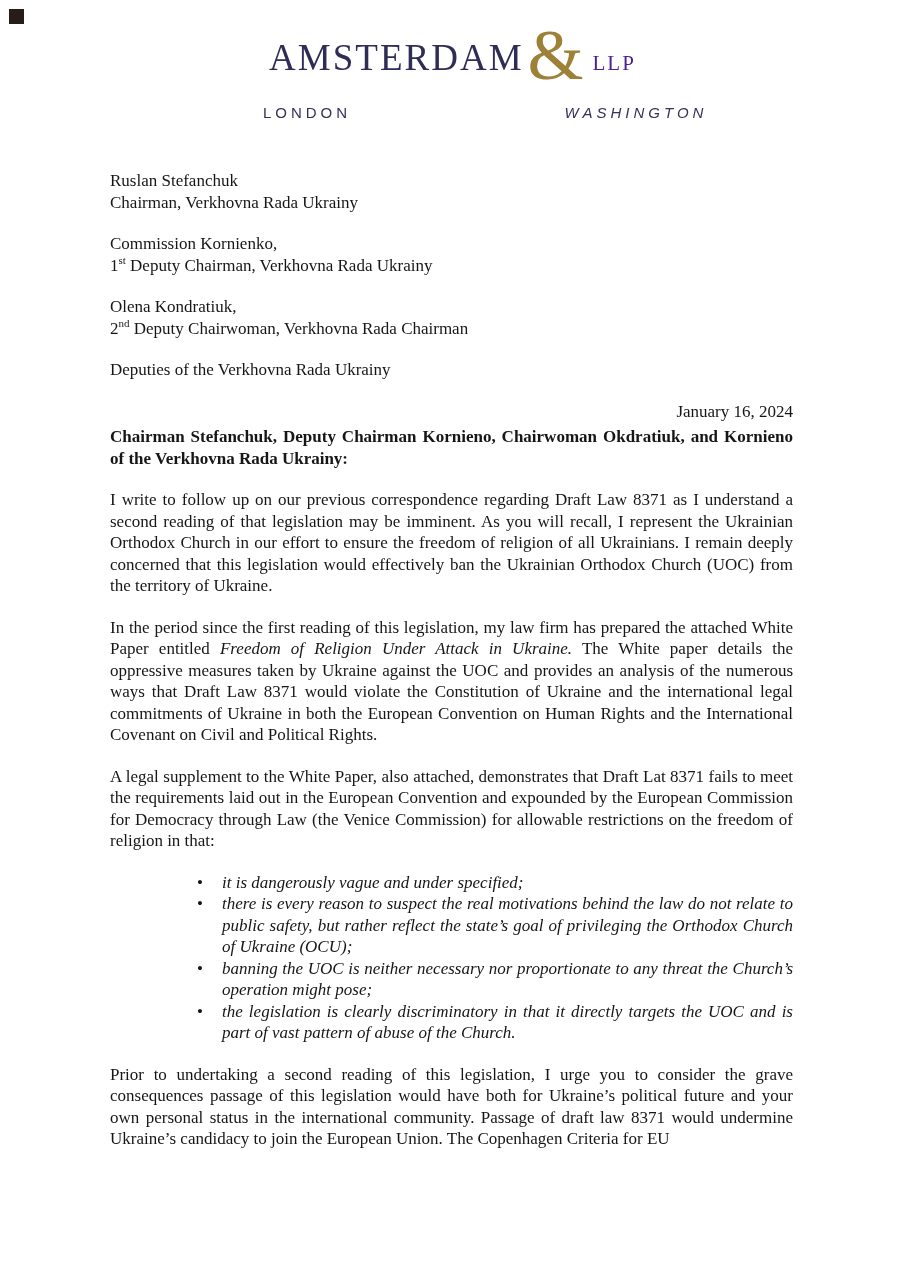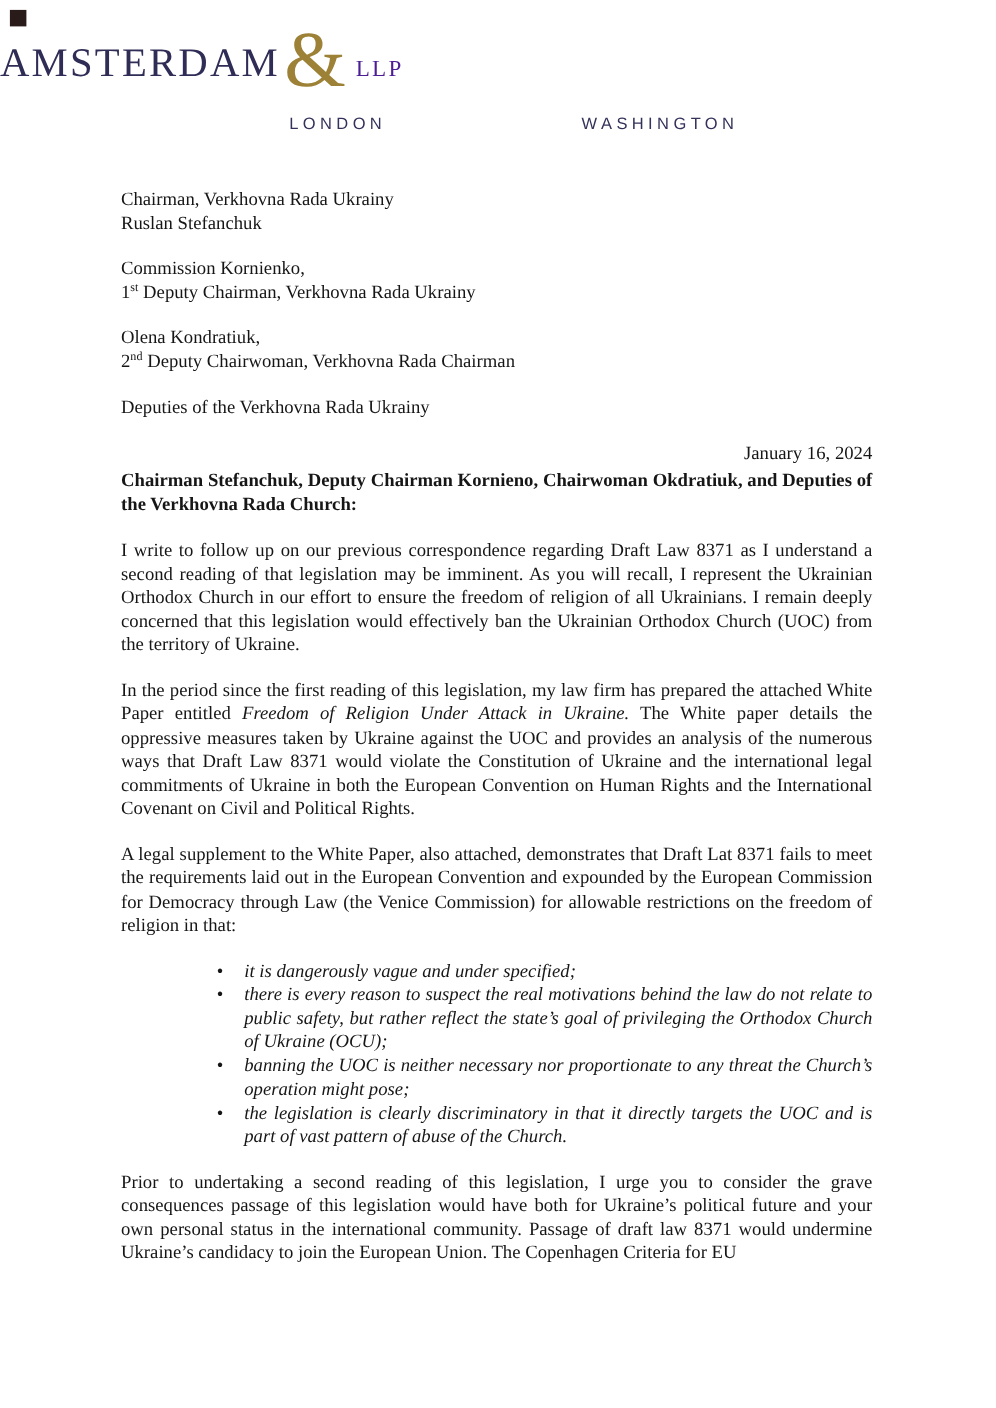--- a/index.html
+++ b/index.html
@@ -14,21 +14,21 @@
   }
   .corner-mark {
     position:absolute; left:9px; top:9px;
     width:15px; height:15px;
     background:#2a1b1b;
   }
   
   .letterhead { position:absolute; top:0; left:0; width:905px; height:150px; }
   .logo-line {
     position:absolute; top:36px; left:0; width:100%;
-    display:flex; justify-content:flex-start; align-items:baseline;
+    display:flex; justify-content:center; align-items:baseline;
     white-space:nowrap;
   }
   .firm-word {
     font-family:"Liberation Serif", serif;
     font-size:37px; letter-spacing:2px; color:#2f2d56;
   }
   .firm-amp {
     font-family:"Liberation Serif", serif;
     font-size:72px; color:#9c8136; line-height:0;
     position:relative; top:9px; margin:0 0 0 4px;
@@ -36,21 +36,21 @@
   .firm-llp {
     font-family:"Liberation Serif", serif;
     font-size:21px; letter-spacing:2px; color:#4c1d95; margin-left:9px;
   }
   .city {
     position:absolute; top:104px; transform:translateX(-50%);
     font-family:"Liberation Sans", sans-serif;
     font-size:15px; letter-spacing:4px; color:#34325a;
   }
   .city-london { left:307px;text-align:right; }
-  .city-washington { left:600px; }
+  .city-washington { left:636px;font-style:italic; }
   
   .letter {
     position:absolute; top:170px; left:110px; width:683px;
     font-size:17px; line-height:21.5px;
   }
   .block { margin-bottom:20px; }
   .block p { margin:0; }
   sup { font-size:11px; line-height:0; vertical-align:super; }
   .date-line { text-align:right; margin-bottom:4px; }
   .salutation { font-weight:bold; text-align:justify; margin-bottom:20px; }
@@ -73,41 +73,41 @@
       <span class="firm-amp">&amp;</span>
       <span class="firm-llp">LLP</span>
     </div>
     <span class="city city-london">LONDON</span>
     <span class="city city-washington">WASHINGTON</span>
   </div>
 
   <div class="letter">
 
     <div class="block">
+      <p>Ruslan Stefanchuk</p>
       <p><span>Chairman, Verkhovna Rada Ukrainy</span></p>
-      <p>Ruslan Stefanchuk</p>
     </div>
 
     <div class="block">
       <p>Commission Kornienko,</p>
       <p><span>1</span><sup>st</sup><span> Deputy Chairman, Verkhovna Rada Ukrainy</span></p>
     </div>
 
     <div class="block">
       <p>Olena Kondratiuk,</p>
       <p><span>2</span><sup>nd</sup><span> Deputy Chairwoman, Verkhovna Rada Chairman</span></p>
     </div>
 
     <div class="block">
       <p>Deputies of the Verkhovna Rada Ukrainy</p>
     </div>
 
     <p class="date-line">January 16, 2024</p>
 
-    <p class="salutation">Chairman Stefanchuk, Deputy Chairman Kornieno, Chairwoman Okdratiuk, and Deputies of the Verkhovna Rada Church:</p>
+    <p class="salutation">Chairman Stefanchuk, Deputy Chairman Kornieno, Chairwoman Okdratiuk, and Kornieno of the Verkhovna Rada Ukrainy:</p>
 
     <p class="para">I write to follow up on our previous correspondence regarding Draft Law 8371 as I understand a second reading of that legislation may be imminent. As you will recall, I represent the Ukrainian Orthodox Church in our effort to ensure the freedom of religion of all Ukrainians. I remain deeply concerned that this legislation would effectively ban the Ukrainian Orthodox Church (UOC) from the territory of Ukraine.</p>
 
     <p class="para"><span>In the period since the first reading of this legislation, my law firm has prepared the attached White Paper entitled </span><i>Freedom of Religion Under Attack in Ukraine.</i><span> The White paper details the oppressive measures taken by Ukraine against the UOC and provides an analysis of the numerous ways that Draft Law 8371 would violate the Constitution of Ukraine and the international legal commitments of Ukraine in both the European Convention on Human Rights and the International Covenant on Civil and Political Rights.</span></p>
 
     <p class="para">A legal supplement to the White Paper, also attached, demonstrates that Draft Lat 8371 fails to meet the requirements laid out in the European Convention and expounded by the European Commission for Democracy through Law (the Venice Commission) for allowable restrictions on the freedom of religion in that:</p>
 
     <ul class="bullet-list">
       <li>
         <span class="bullet-marker">•</span>

